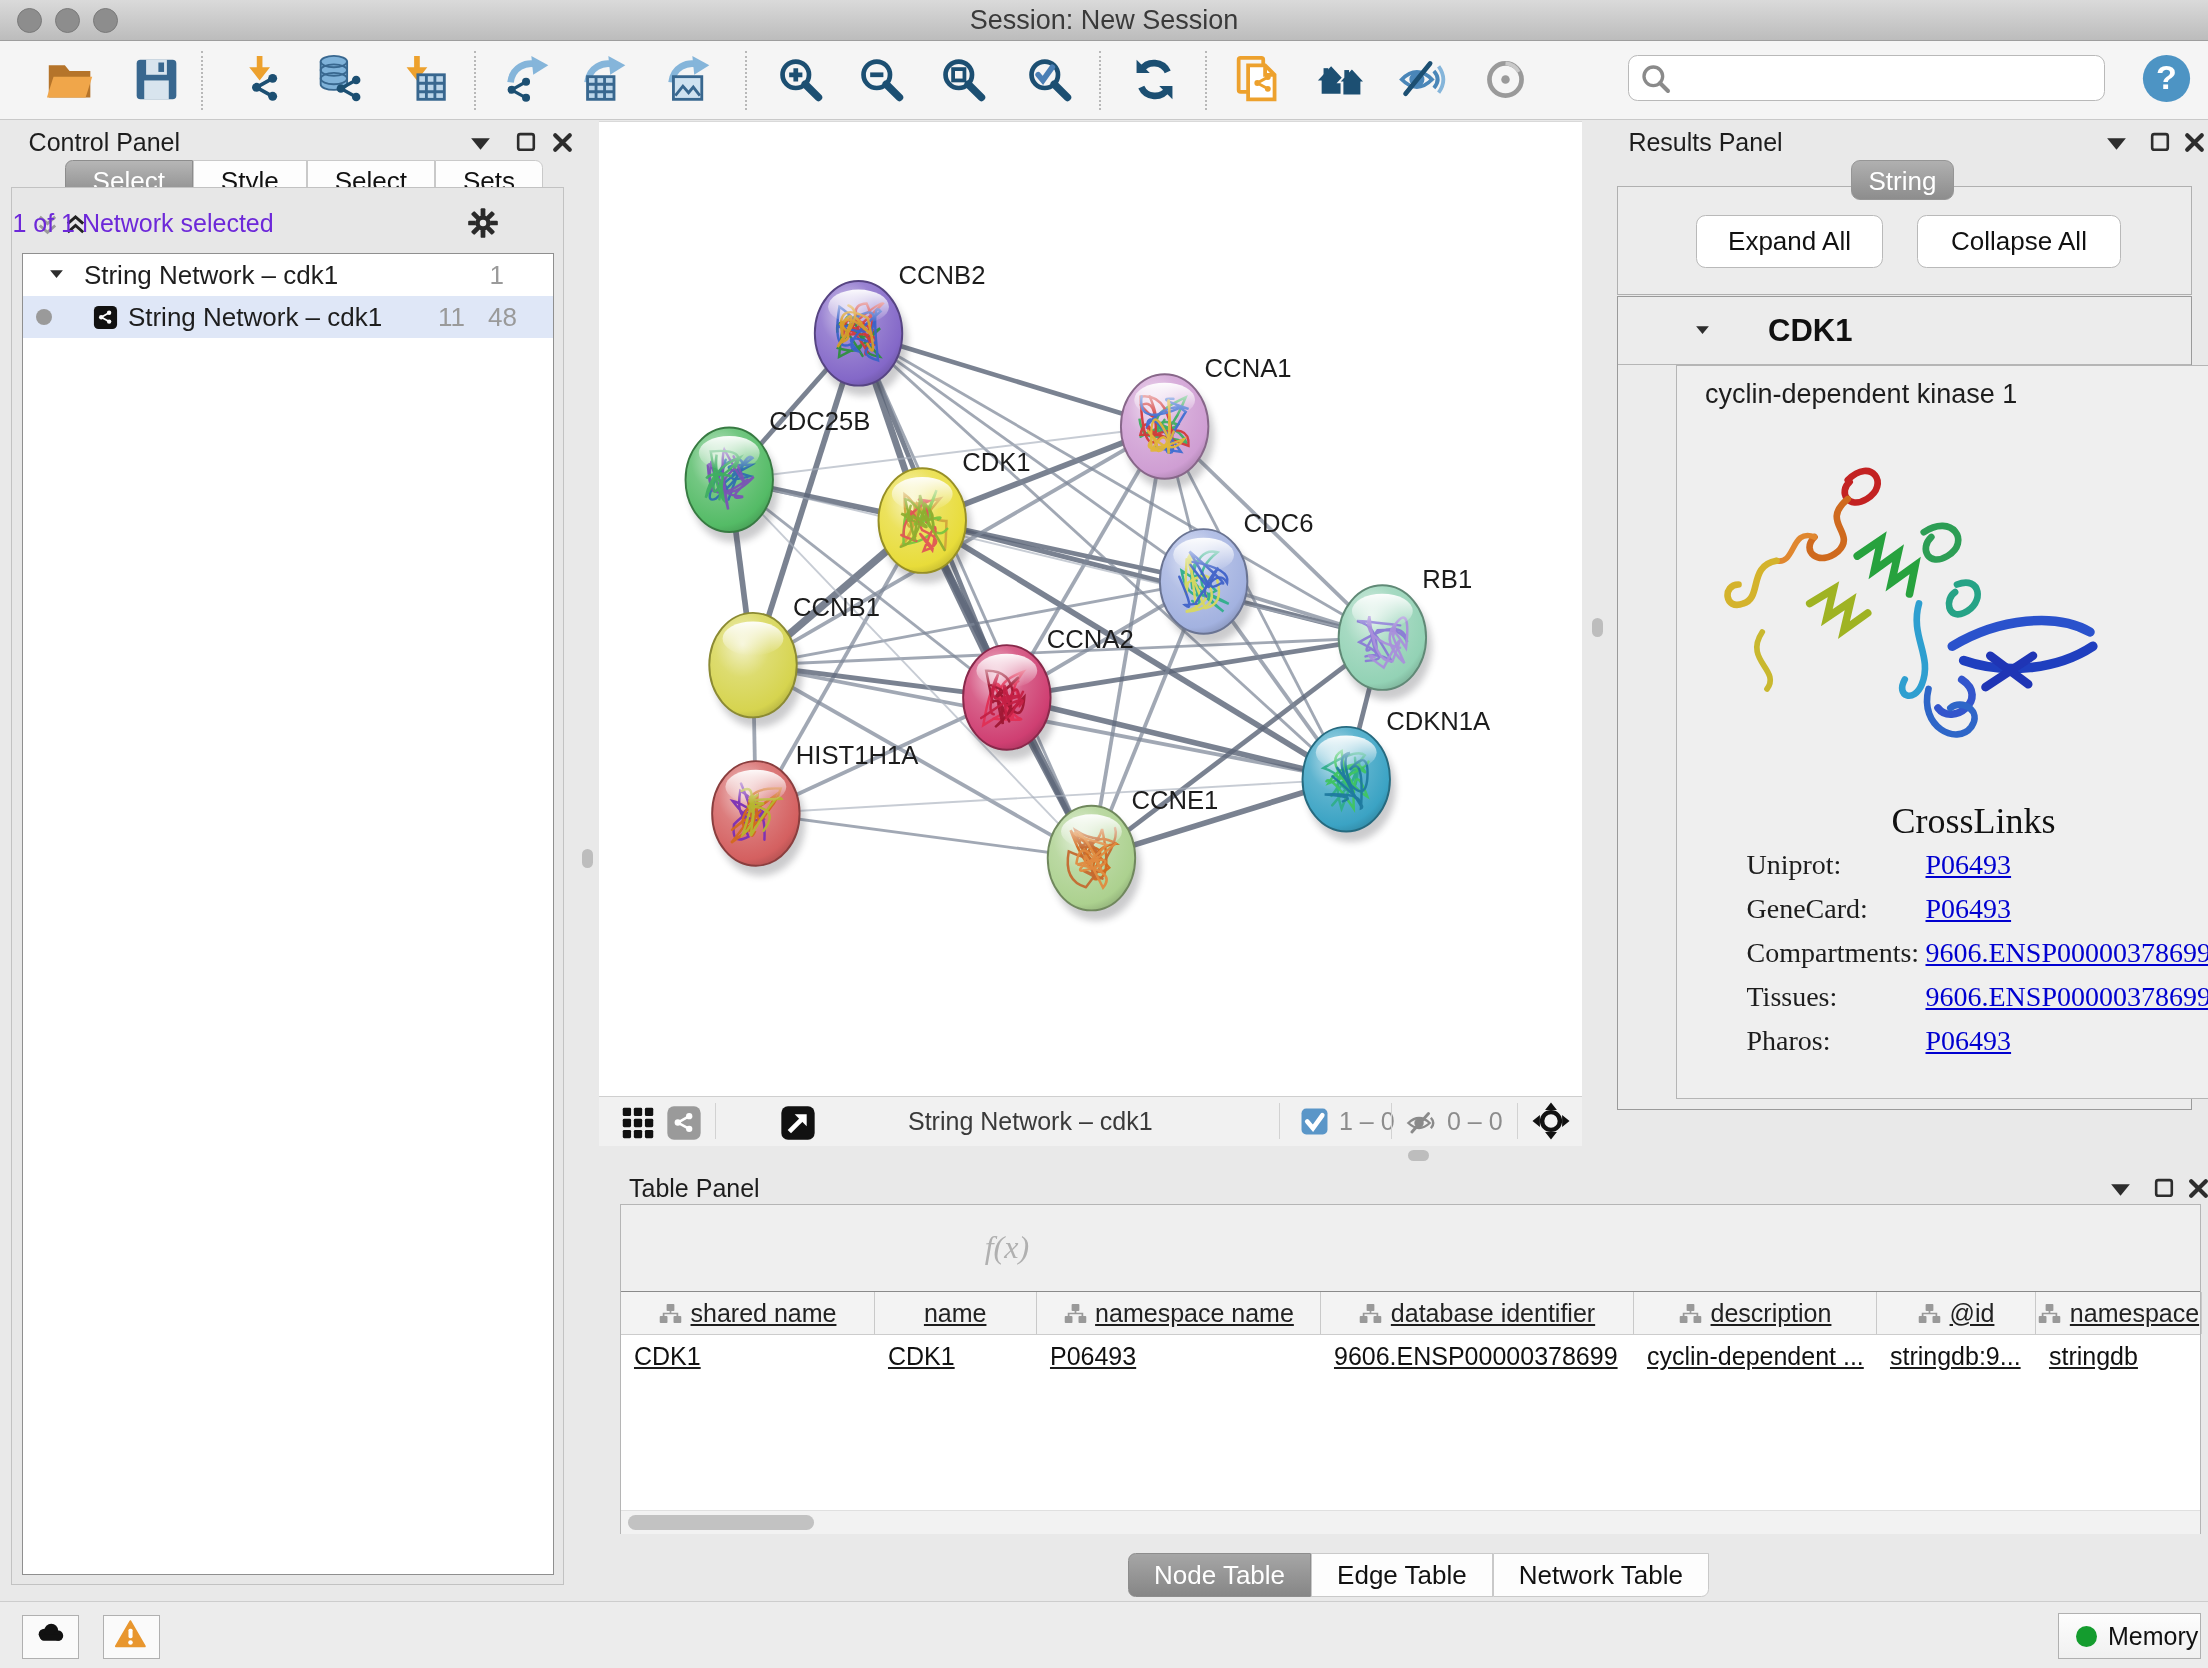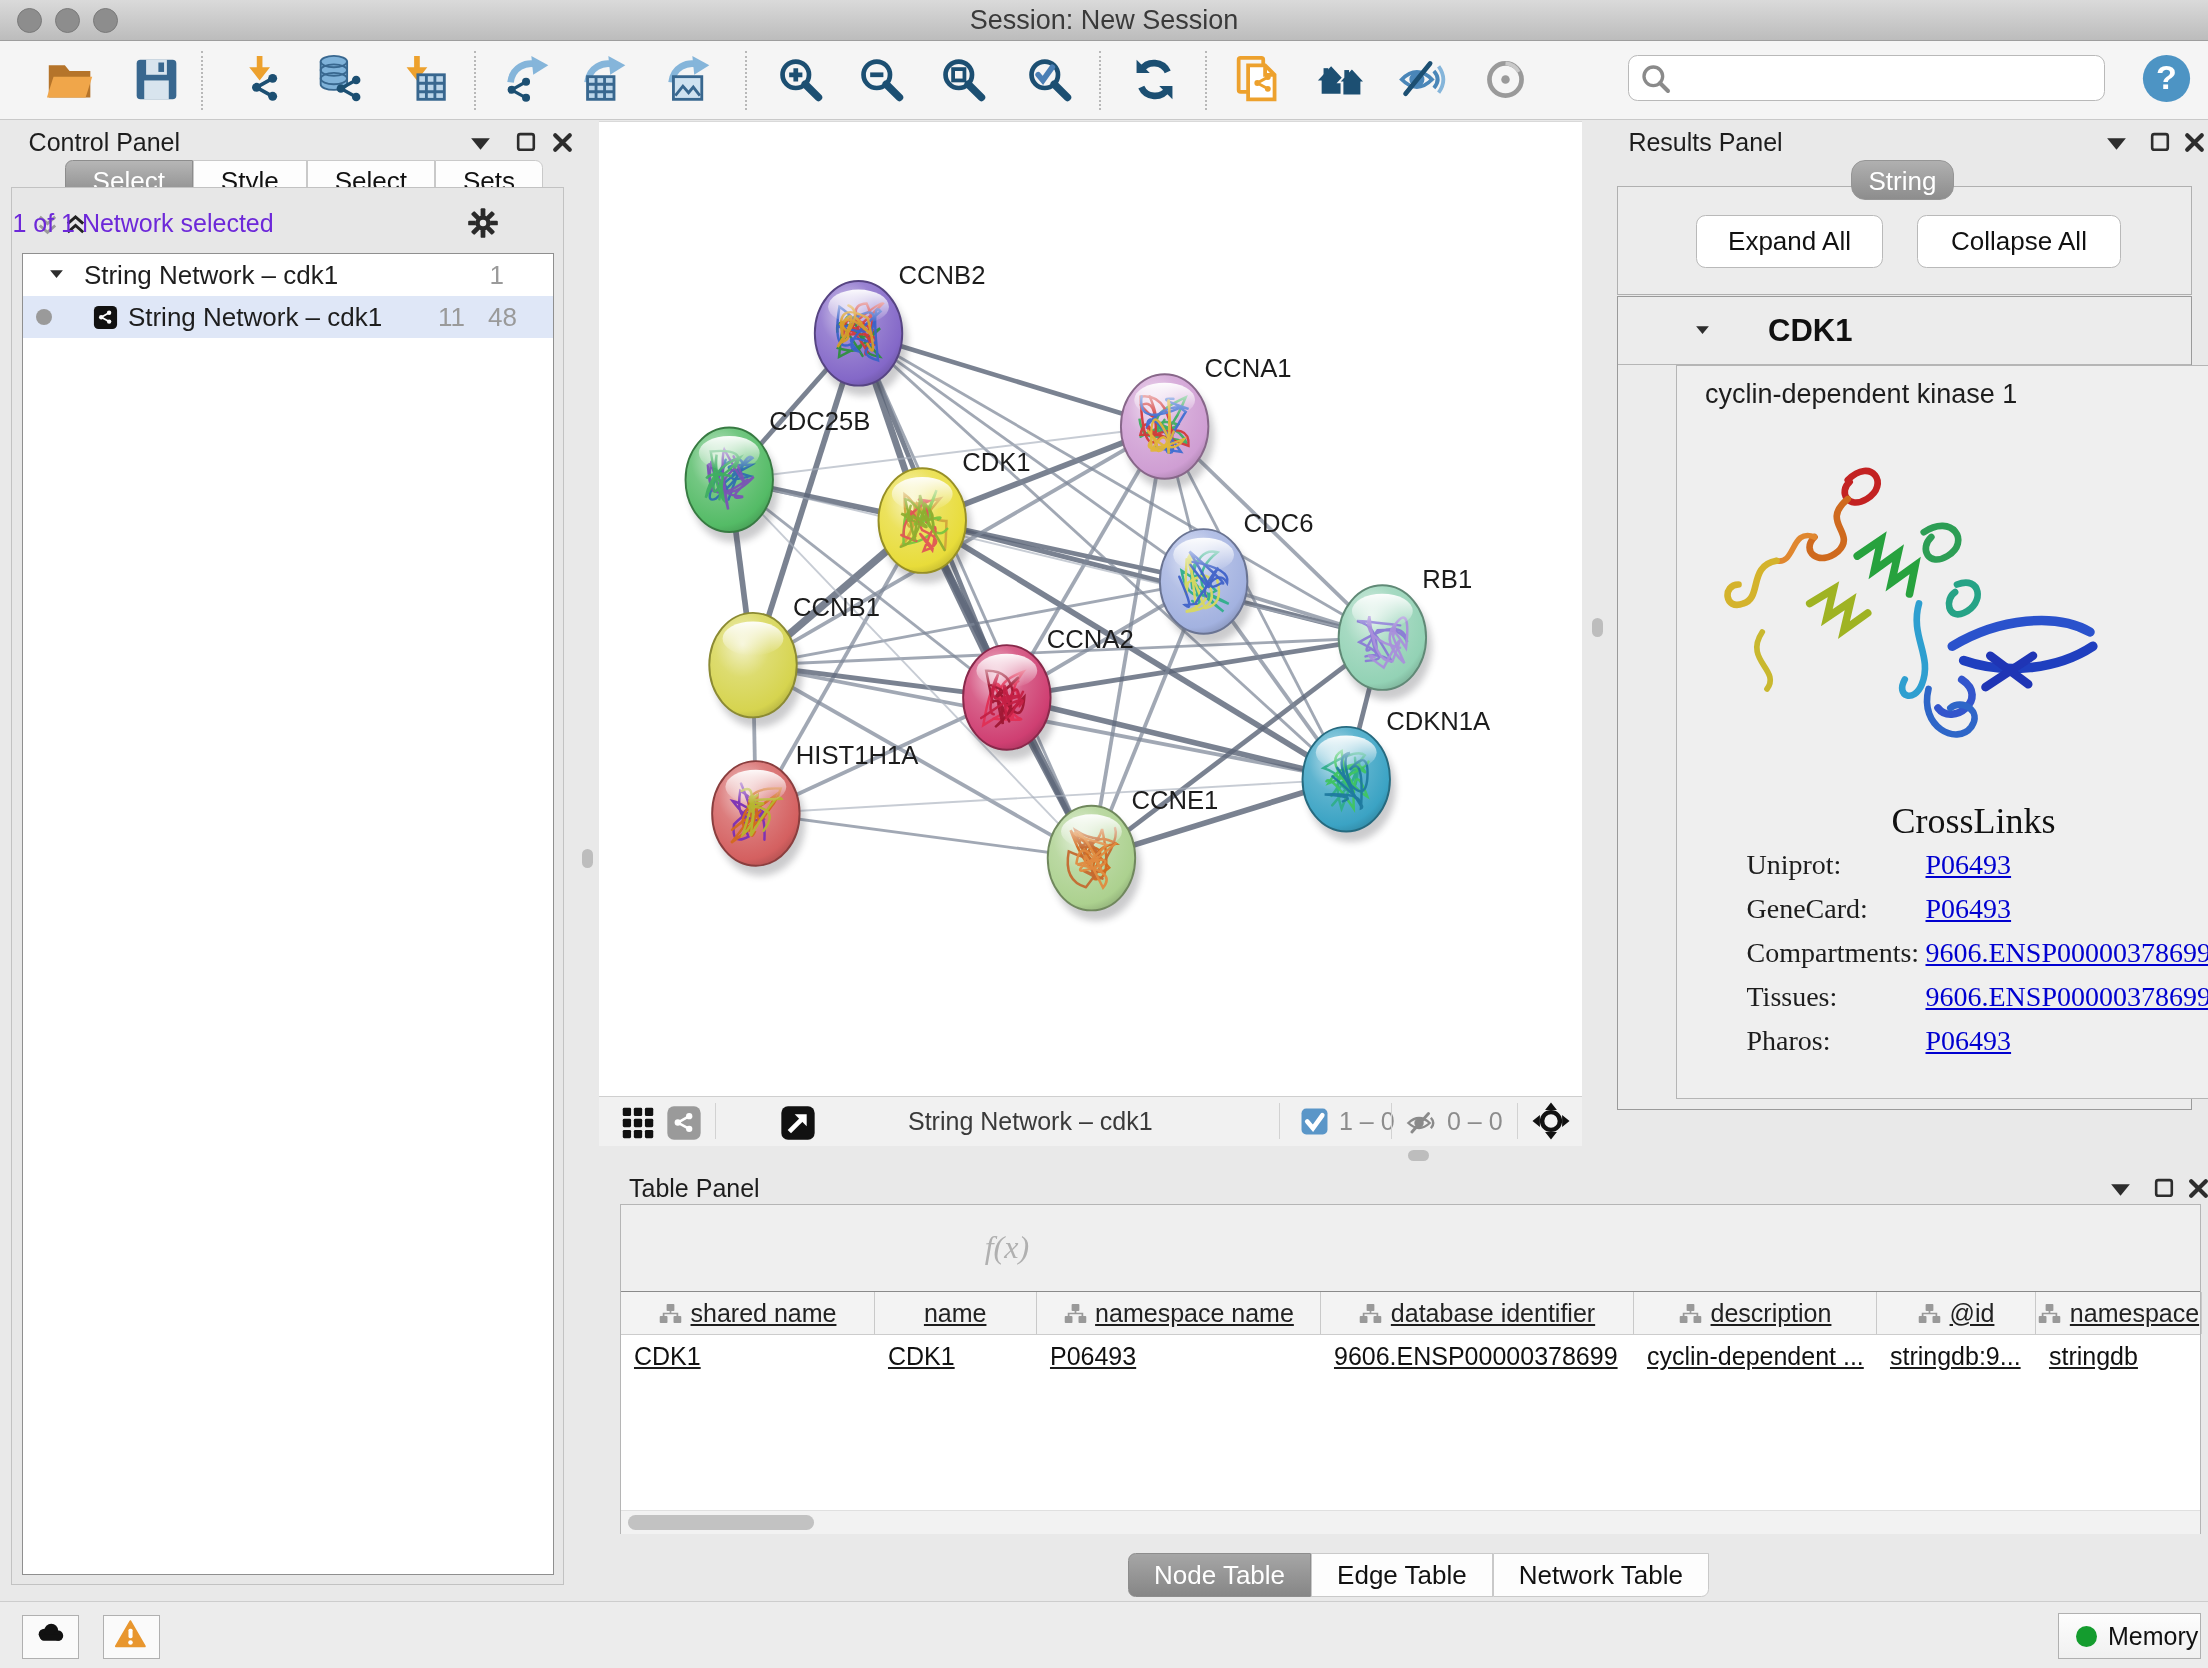--- a/index.html
+++ b/index.html
@@ -55,21 +55,21 @@
     border-top:1px solid #d9d9d9;}
   #net-footer{left:599px;top:1096px;width:983px;height:49px;background:#f1f1f1;
     border-top:1.9px solid #cfcfcf;}
   .nf-sep{position:absolute;top:5.7px;height:36px;width:0;border-left:1.9px solid #d2d2d2;}
   .nf-txt{position:absolute;top:0;height:49px;line-height:49px;font-size:25px;color:#8c8c8c;}
   #nf-title{color:#3a3a3a;}
 
   
   #results-panel{left:1617px;top:122px;width:604px;height:1023px;}
   #rp-tab{position:absolute;left:234px;top:38px;width:103px;height:40px;line-height:40px;
-    text-align:center;font-size:26px;color:#fff;border-radius:14px;
+    text-align:center;font-size:26px;color:#fff;border-radius:9px;
     background:linear-gradient(#b0b0b0,#8d8d8d);border:1px solid #969696;cursor:pointer;z-index:2;box-sizing:border-box;}
   #rp-box1{position:absolute;left:0;top:64px;width:573px;height:107px;background:#ececec;
     border:1.9px solid #b0b0b0;}
   .rp-btn{position:absolute;top:27.6px;height:51px;background:#fff;border:1px solid #b9b9b9;
     border-radius:9.5px;font-size:26px;color:#111;line-height:51px;text-align:center;cursor:pointer;}
   #rp-box2{position:absolute;left:0;top:174px;width:573px;height:812px;background:#ececec;
     border:1.9px solid #9a9a9a;}
   #rp-cdk1-head{position:absolute;left:0;top:0;width:100%;height:67px;border-bottom:1.9px solid #b5b5b5;}
   #rp-cdk1-head .tri{position:absolute;left:74px;top:25px;}
   #rp-cdk1-name{position:absolute;left:150px;top:0;height:67px;line-height:67px;

